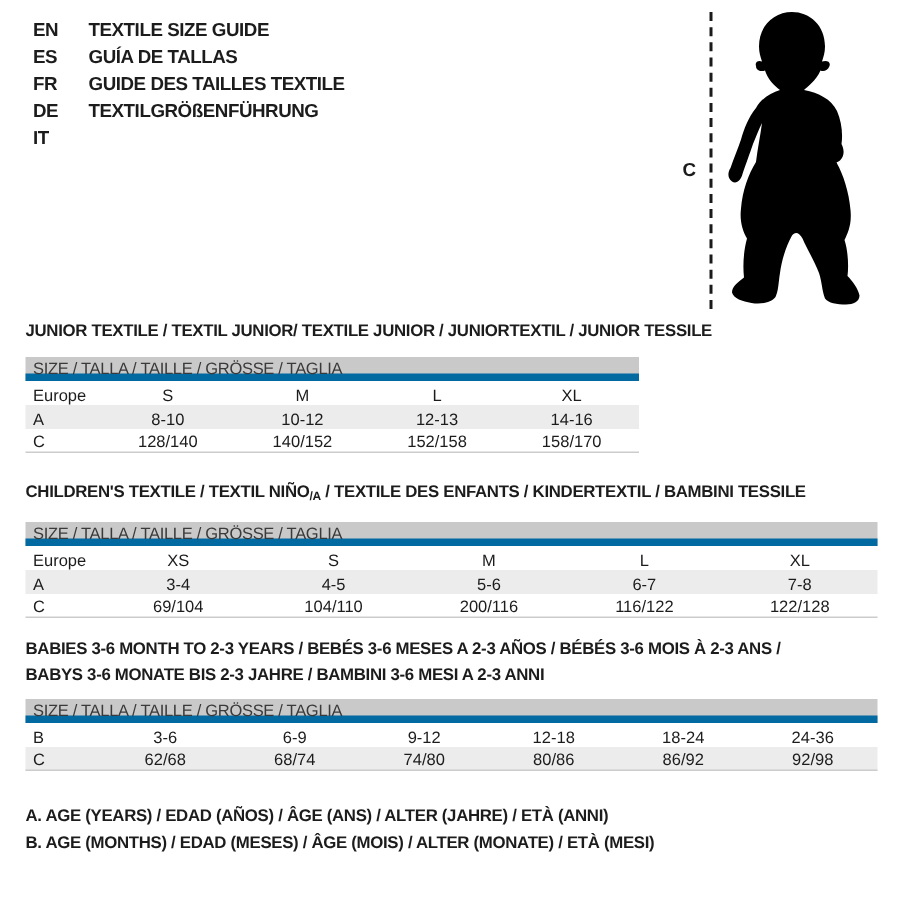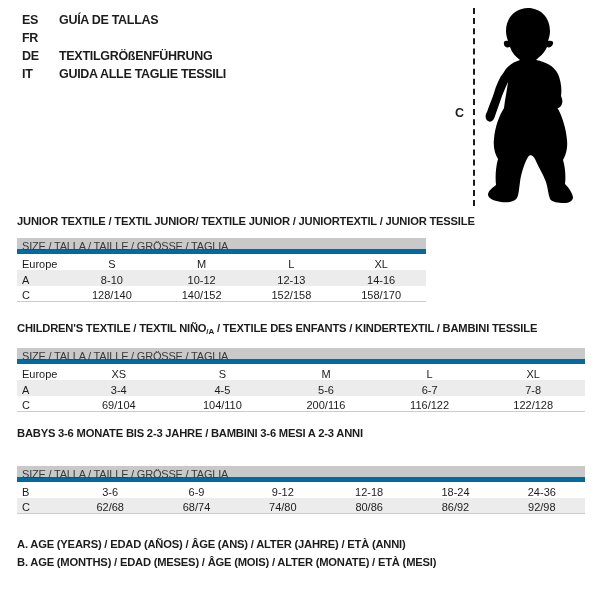--- a/index.html
+++ b/index.html
@@ -59,33 +59,37 @@
   .legend-row {
     font-size: 11.2px; font-weight: bold; letter-spacing: -0.2px;
     line-height: 17.5px; white-space: nowrap;
   }
 </style>
 </head>
 <body>
 
 <div class="lang-block">
   <div class="lang-row">
+    <span class="lang-code">EN</span>
+    <span class="lang-text">TEXTILE SIZE GUIDE</span>
+  </div>
+  <div class="lang-row">
     <span class="lang-code">ES</span>
     <span class="lang-text">GUÍA DE TALLAS</span>
   </div>
   <div class="lang-row">
     <span class="lang-code">FR</span>
+    <span class="lang-text">GUIDE DES TAILLES TEXTILE</span>
   </div>
   <div class="lang-row">
     <span class="lang-code">DE</span>
     <span class="lang-text">TEXTILGRÖßENFÜHRUNG</span>
   </div>
   <div class="lang-row">
     <span class="lang-code">IT</span>
-    <span class="lang-text">GUIDA ALLE TAGLIE TESSILI</span>
   </div>
 </div>
 
 <div class="height-line"></div>
 <div class="height-label">C</div>
 <svg class="baby-svg" width="106" height="206" viewBox="0 0 106 206">
   <path fill="#000000" d="
     M48 4
     C 60 4 70 13 70 27
     C 70 31 69 34 68 37
@@ -184,20 +188,21 @@
     <span class="t-label">C</span>
     <span class="t-cell">69/104</span>
     <span class="t-cell">104/110</span>
     <span class="t-cell">200/116</span>
     <span class="t-cell">116/122</span>
     <span class="t-cell">122/128</span>
   </div>
 </div>
 
 <div class="sec-title" style="top:425px">
+  <div>BABIES 3-6 MONTH TO 2-3 YEARS / BEBÉS 3-6 MESES A 2-3 AÑOS / BÉBÉS 3-6 MOIS À 2-3 ANS /</div>
   <div>BABYS 3-6 MONATE BIS 2-3 JAHRE / BAMBINI 3-6 MESI A 2-3 ANNI</div>
 </div>
 
 <div class="size-table tbl-babies">
   <div class="size-bar">SIZE / TALLA / TAILLE / GRÖSSE / TAGLIA</div>
   <div class="t-row">
     <span class="t-label">B</span>
     <span class="t-cell">3-6</span>
     <span class="t-cell">6-9</span>
     <span class="t-cell">9-12</span>

